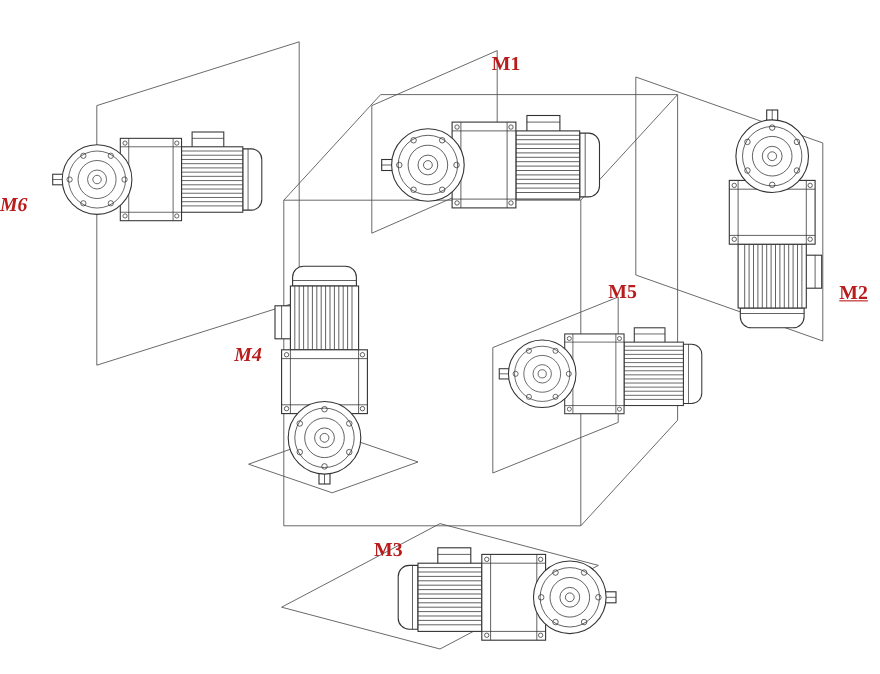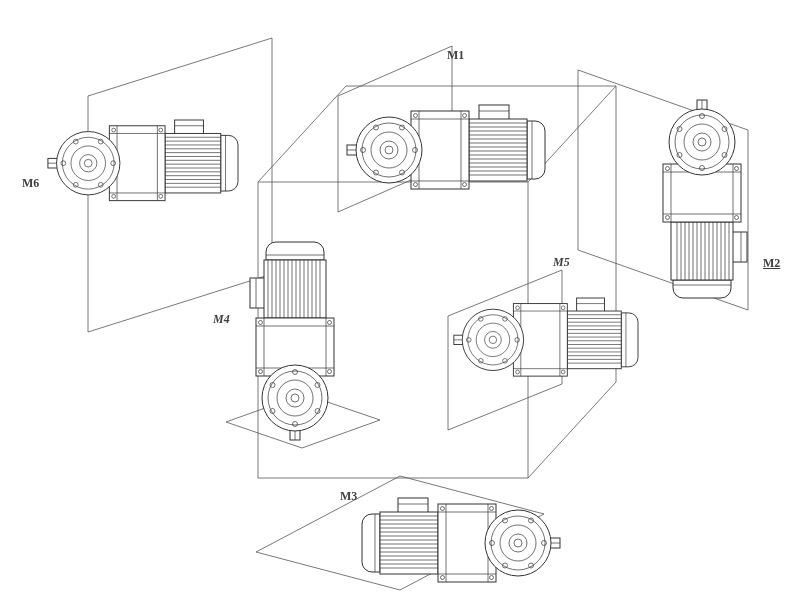--- a/index.html
+++ b/index.html
@@ -9,30 +9,30 @@
     height:613px;
     background:#ffffff;
     overflow:hidden;
     font-family:"Liberation Serif", serif;
   }
   svg{position:absolute;left:0;top:0;}
   .label{
     position:absolute;
     font-family:"Liberation Serif", serif;
     font-weight:bold;
-    font-size:12px;
-    color:#404040;
+    font-size:18px;
+    color:#b91c1c;
     user-select:none;
   }
   .pos-m1{left:447px;top:48px;}
   .pos-m2{left:763px;top:256px;text-decoration:underline;}
   .pos-m3{left:340px;top:489px;}
   .pos-m4{left:213px;top:312px;font-style:italic;}
-  .pos-m5{left:553px;top:255px;font-style:italic;}
-  .pos-m6{left:22px;top:176px;}
+  .pos-m5{left:553px;top:255px;}
+  .pos-m6{left:0;top:176px;font-style:italic;}
   .thin{stroke:#555;stroke-width:0.8;fill:none;}
   .part{stroke:#333;stroke-width:1;fill:#ffffff;}
   .detail{stroke:#333;stroke-width:0.7;fill:none;}
 </style>
 </head>
 <body>
 
 <div class="canvas">
 
   <svg width="800" height="613" viewBox="0 0 800 613">

